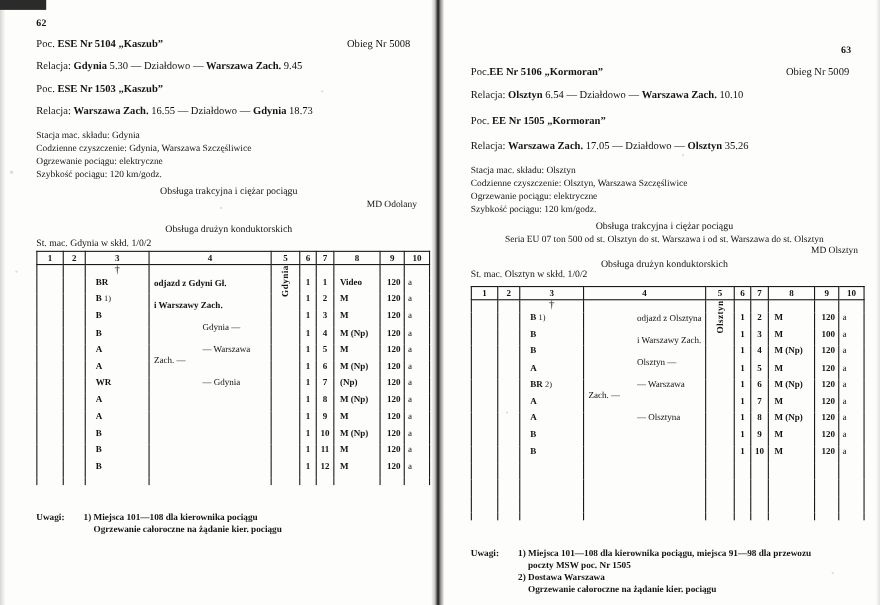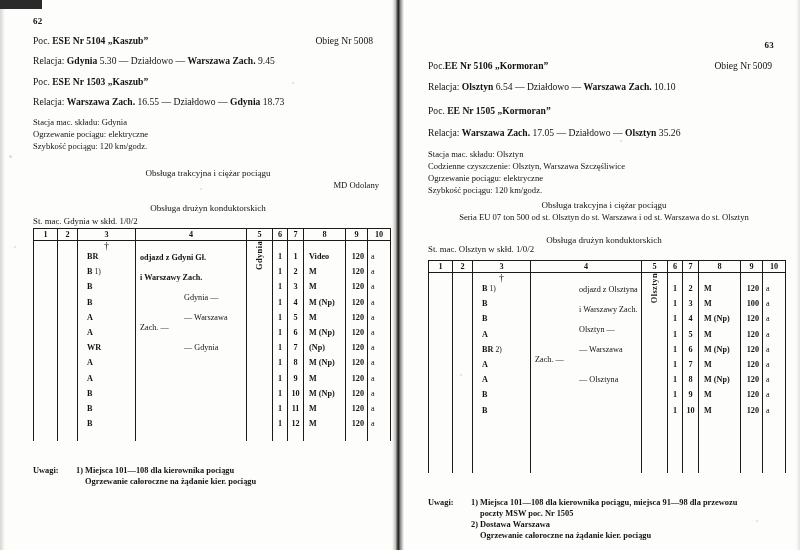--- a/index.html
+++ b/index.html
@@ -223,20 +223,21 @@
       <span>16.55</span>
       <span>—</span>
       <span>Działdowo</span>
       <span>—</span>
       <span class="b">Gdynia</span>
       <span>18.73</span>
     </div>
 
     <div class="blk small-list" style="left:33px; top:117px;">
       <div>Stacja mac. składu: Gdynia</div>
+      <div>Codzienne czyszczenie: Gdynia, Warszawa Szczęśliwice</div>
       <div>Ogrzewanie pociągu: elektryczne</div>
       <div>Szybkość pociągu: 120 km/godz.</div>
     </div>
 
     <div class="blk ital-head center" style="left:33px; top:168px; width:350px;">Obsługa trakcyjna i ciężar pociągu</div>
 
     <div class="blk" style="left:33px; top:181px; width:352px; font-size:8.6px;">
       <div style="text-align:right; padding-right:6px;">MD Odolany</div>
     </div>
 
@@ -482,20 +483,21 @@
       <div>Stacja mac. składu: Olsztyn</div>
       <div>Codzienne czyszczenie: Olsztyn, Warszawa Szczęśliwice</div>
       <div>Ogrzewanie pociągu: elektryczne</div>
       <div>Szybkość pociągu: 120 km/godz.</div>
     </div>
 
     <div class="blk ital-head center" style="left:24px; top:168px; width:352px;">Obsługa trakcyjna i ciężar pociągu</div>
 
     <div class="blk" style="left:20px; top:181px; width:360px; font-size:8.6px;">
       <div style="text-align:center;">Seria EU 07 ton 500 od st. Olsztyn do st. Warszawa i od st. Warszawa do st. Olsztyn</div>
+      <div style="text-align:right; padding-right:4px;">MD Olsztyn</div>
     </div>
 
     <div class="blk ital-head center" style="left:24px; top:203px; width:352px;">Obsługa drużyn konduktorskich</div>
 
     <div class="blk" style="left:24px; top:212px; font-size:8.8px;">St. mac. Olsztyn w skłd. 1/0/2</div>
 
     <div class="tbl-wrap" style="left:24px; top:228px;">
       <table class="sched">
         <colgroup>
           <col style="width:24px">

